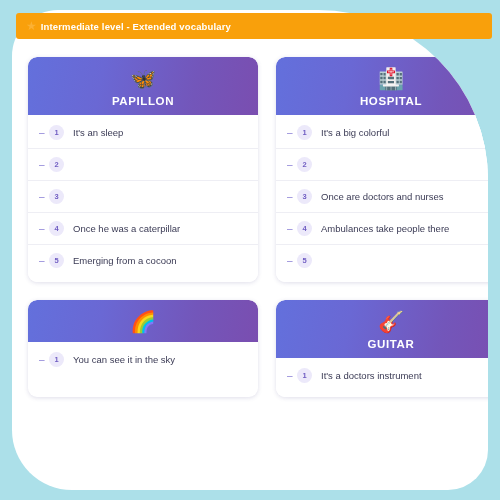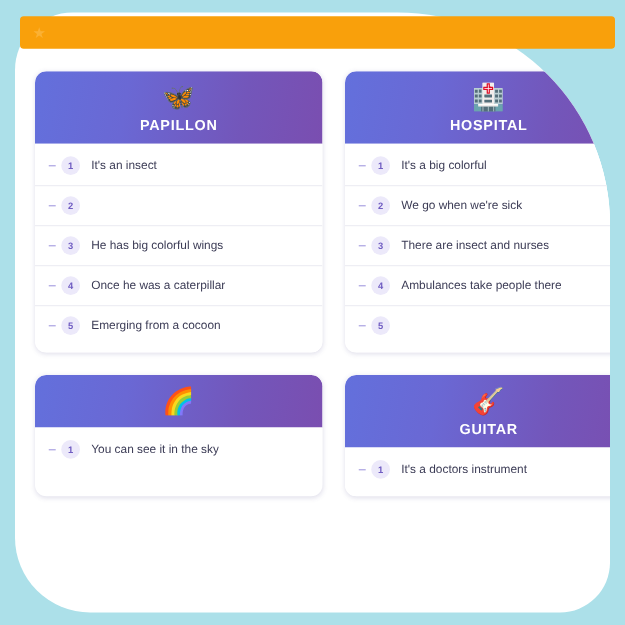--- a/index.html
+++ b/index.html
@@ -151,30 +151,29 @@
   <div id="card-grid">
       <div class="vocab-card">
         <div class="card-header">
           <span class="card-emoji">🦋</span>
           <span class="card-title">PAPILLON</span>
         </div>
         <div class="card-body">
           <div class="clue-row">
             <span class="clue-dash">–</span>
             <span class="clue-num">1</span>
-            <span class="clue-text">It's an insect</span>
+            <span class="clue-text">It's an sleep</span>
           </div>
           <div class="clue-row">
             <span class="clue-dash">–</span>
             <span class="clue-num">2</span>
           </div>
           <div class="clue-row">
             <span class="clue-dash">–</span>
             <span class="clue-num">3</span>
-            <span class="clue-text">He has big colorful wings</span>
           </div>
           <div class="clue-row">
             <span class="clue-dash">–</span>
             <span class="clue-num">4</span>
             <span class="clue-text">Once he was a caterpillar</span>
           </div>
           <div class="clue-row">
             <span class="clue-dash">–</span>
             <span class="clue-num">5</span>
             <span class="clue-text">Emerging from a cocoon</span>
@@ -188,26 +187,25 @@
         </div>
         <div class="card-body">
           <div class="clue-row">
             <span class="clue-dash">–</span>
             <span class="clue-num">1</span>
             <span class="clue-text">It's a big colorful</span>
           </div>
           <div class="clue-row">
             <span class="clue-dash">–</span>
             <span class="clue-num">2</span>
-            <span class="clue-text">We go when we're sick</span>
           </div>
           <div class="clue-row">
             <span class="clue-dash">–</span>
             <span class="clue-num">3</span>
-            <span class="clue-text">There are insect and nurses</span>
+            <span class="clue-text">Once are doctors and nurses</span>
           </div>
           <div class="clue-row">
             <span class="clue-dash">–</span>
             <span class="clue-num">4</span>
             <span class="clue-text">Ambulances take people there</span>
           </div>
           <div class="clue-row">
             <span class="clue-dash">–</span>
             <span class="clue-num">5</span>
           </div>
@@ -237,13 +235,14 @@
             <span class="clue-text">It's a doctors instrument</span>
           </div>
         </div>
       </div>
     </div>
 
 </div>
 
 <div id="level-banner">
   <span class="star">★</span>
+  <span class="label">Intermediate level - Extended vocabulary</span>
 </div>
 
 </body></html>

